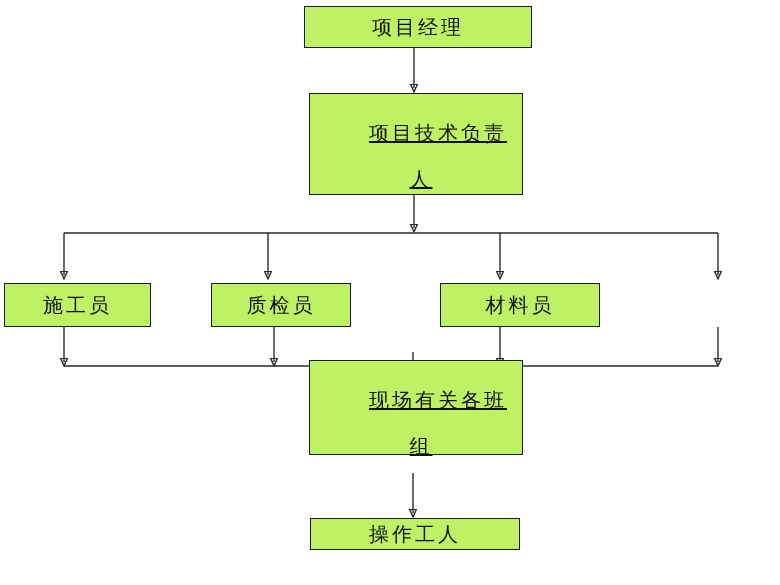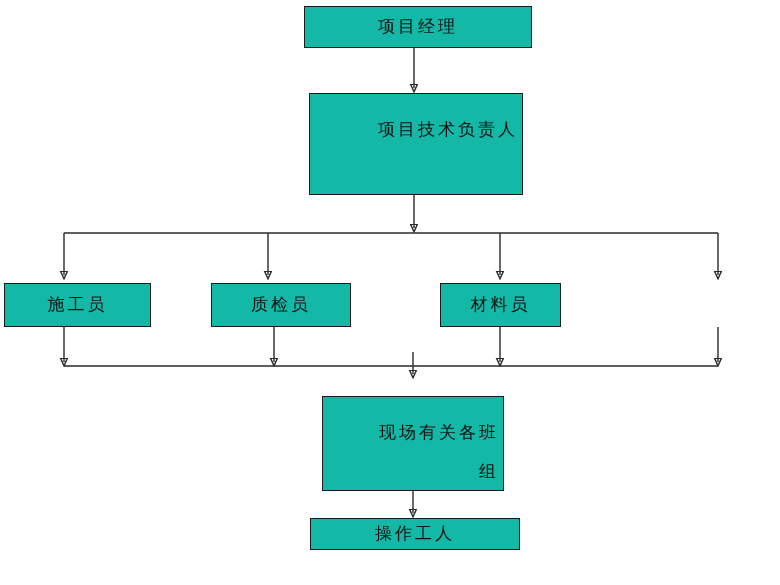--- a/index.html
+++ b/index.html
@@ -14,43 +14,44 @@
     position: relative;
     width: 780px;
     height: 585px;
     background: #ffffff;
     overflow: hidden;
   }
   .node {
     position: absolute;
     box-sizing: border-box;
     border: 1.6px solid #1b1b1b;
-    background: #14b8a6;
+    background: #bef264;
     color: #111111;
     letter-spacing: 3px;
-    font-size: 17px;
+    font-size: 20px;
     line-height: 1.05;
     z-index: 3;
   }
   .node .txt {
     display: block;
     white-space: pre-wrap;
     word-break: break-all;
   }
   
   .node.center {
     display: flex;
     align-items: center;
     justify-content: center;
     text-align: center;
   }
   
   .node.wrap {
     padding: 16px 4px 6px 14px;
-    text-align: right;
+    text-align: center;
+    text-decoration: underline;
   }
   .node.wrap .txt {
     text-indent: 34px;
     line-height: 2.3;
   }
   svg.links {
     position: absolute;
     left: 0;
     top: 0;
     width: 780px;
@@ -137,26 +138,26 @@
   </div>
 
   <div class="node center" style="left:211px; top:283px; width:140px; height:44px;">
     <span class="txt">质检员</span>
   </div>
 
   <div class="node center" style="left:4px; top:283px; width:147px; height:44px;">
     <span class="txt">施工员</span>
   </div>
 
-  <div class="node center" style="left:440px; top:283px; width:121px; height:44px;">
+  <div class="node center" style="left:440px; top:283px; width:160px; height:44px;">
     <span class="txt">材料员</span>
   </div>
 
 
-  <div class="node wrap" style="left:309px; top:396px; width:182px; height:95px;margin-left:13px;">
+  <div class="node wrap" style="left:309px; top:360px; width:214px; height:95px;">
     <span class="txt">现场有关各班组</span>
   </div>
 
   <div class="node center" style="left:310px; top:518px; width:210px; height:32px;">
     <span class="txt">操作工人</span>
   </div>
 
 </div>
 
 </body></html>

